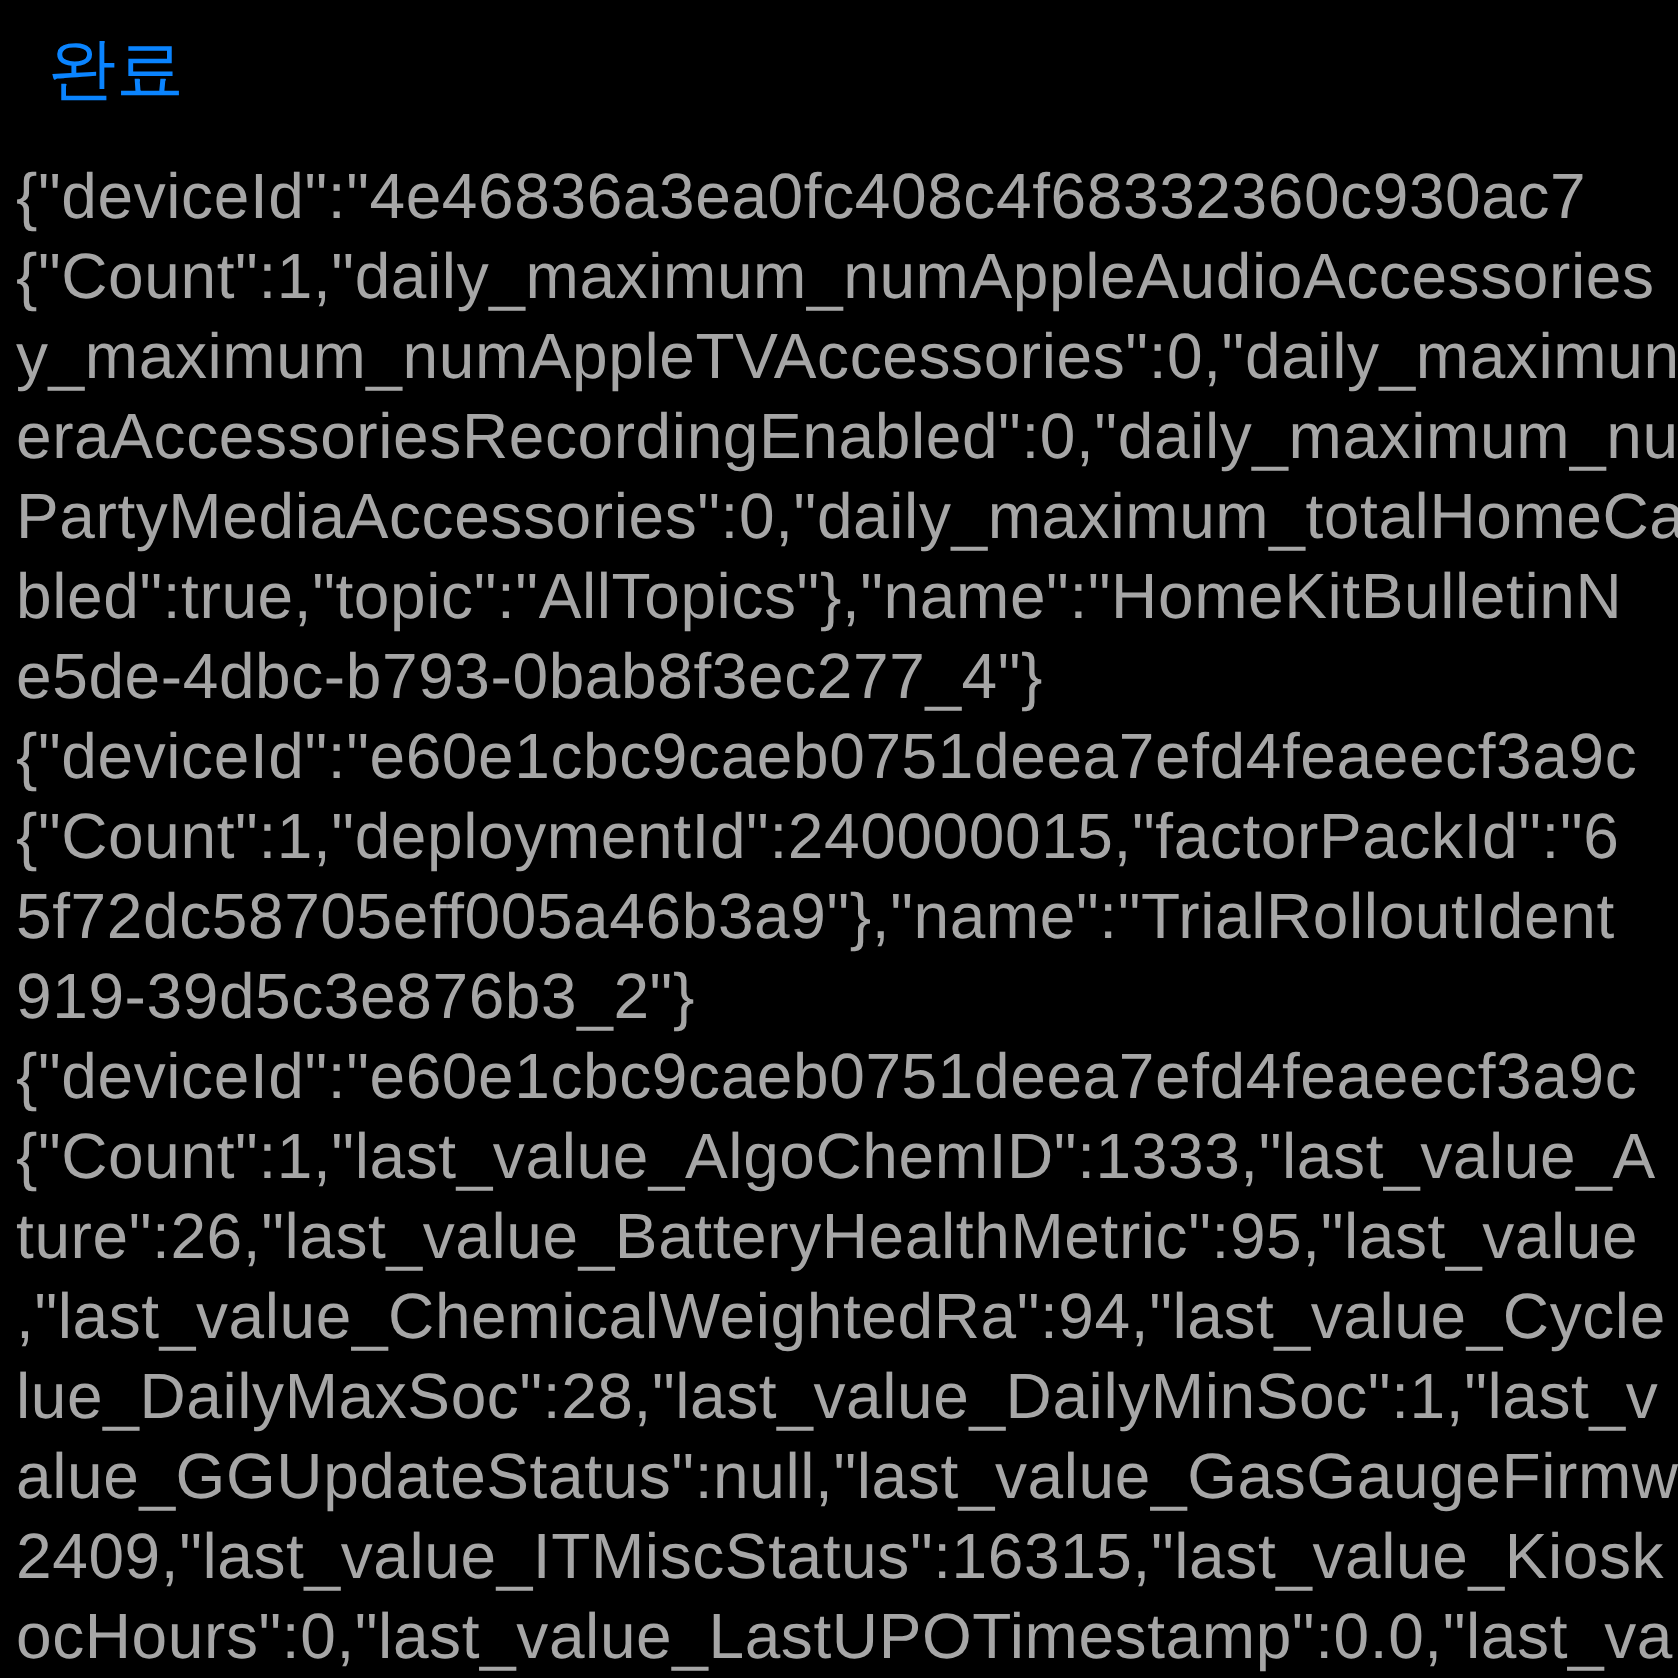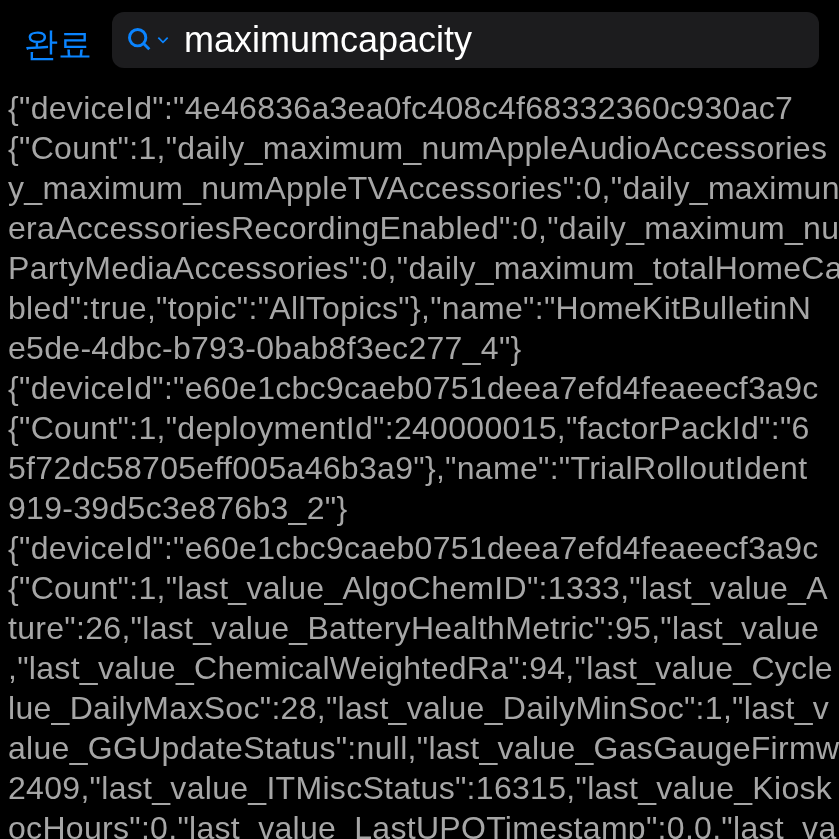--- a/index.html
+++ b/index.html
@@ -10,21 +10,21 @@
     body {
       width: 839px;
       height: 839px;
       background: #000;
       font-family: -apple-system, BlinkMacSystemFont, "Helvetica Neue", sans-serif;
       overflow: hidden;
       position: relative;
     }
     .top-bar {
       display: flex;
-      align-items: flex-end;
+      align-items: center;
       padding: 12px 20px 20px 24px;
       gap: 20px;
     }
     .done-button {
       color: #0a84ff;
       font-size: 34px;
       font-weight: 500;
       white-space: nowrap;
       cursor: pointer;
     }
@@ -70,32 +70,20 @@
       letter-spacing: 0.3px;
       overflow: hidden;
       white-space: pre;
     }
   </style>
 </head>
 <body>
 
 <div class="top-bar">
   <div class="done-button">완료</div>
-  <div class="search-container">
-    <div class="search-icon-wrapper">
-      <svg class="search-icon" viewBox="0 0 24 24" fill="none" stroke="#0a84ff" stroke-width="2.5">
-        <circle cx="10" cy="10" r="7"></circle>
-        <line x1="20" y1="20" x2="15" y2="15"></line>
-      </svg>
-      <svg class="chevron-down" viewBox="0 0 24 24" fill="none" stroke="#0a84ff" stroke-width="3">
-        <polyline points="4 8 12 16 20 8"></polyline>
-      </svg>
-    </div>
-    <input class="search-input" type="text" value="maximumcapacity" style="">
-  </div>
 </div>
 
 <div class="content" id="content-area"><span>{"deviceId":"4e46836a3ea0fc408c4f68332360c930ac7</span>
 <span>{"Count":1,"daily_maximum_numAppleAudioAccessories</span>
 <span>y_maximum_numAppleTVAccessories":0,"daily_maximun</span>
 <span>eraAccessoriesRecordingEnabled":0,"daily_maximum_nu</span>
 <span>PartyMediaAccessories":0,"daily_maximum_totalHomeCa</span>
 <span>bled":true,"topic":"AllTopics"},"name":"HomeKitBulletinN</span>
 <span>e5de-4dbc-b793-0bab8f3ec277_4"}</span>
 <span>{"deviceId":"e60e1cbc9caeb0751deea7efd4feaeecf3a9c</span>

